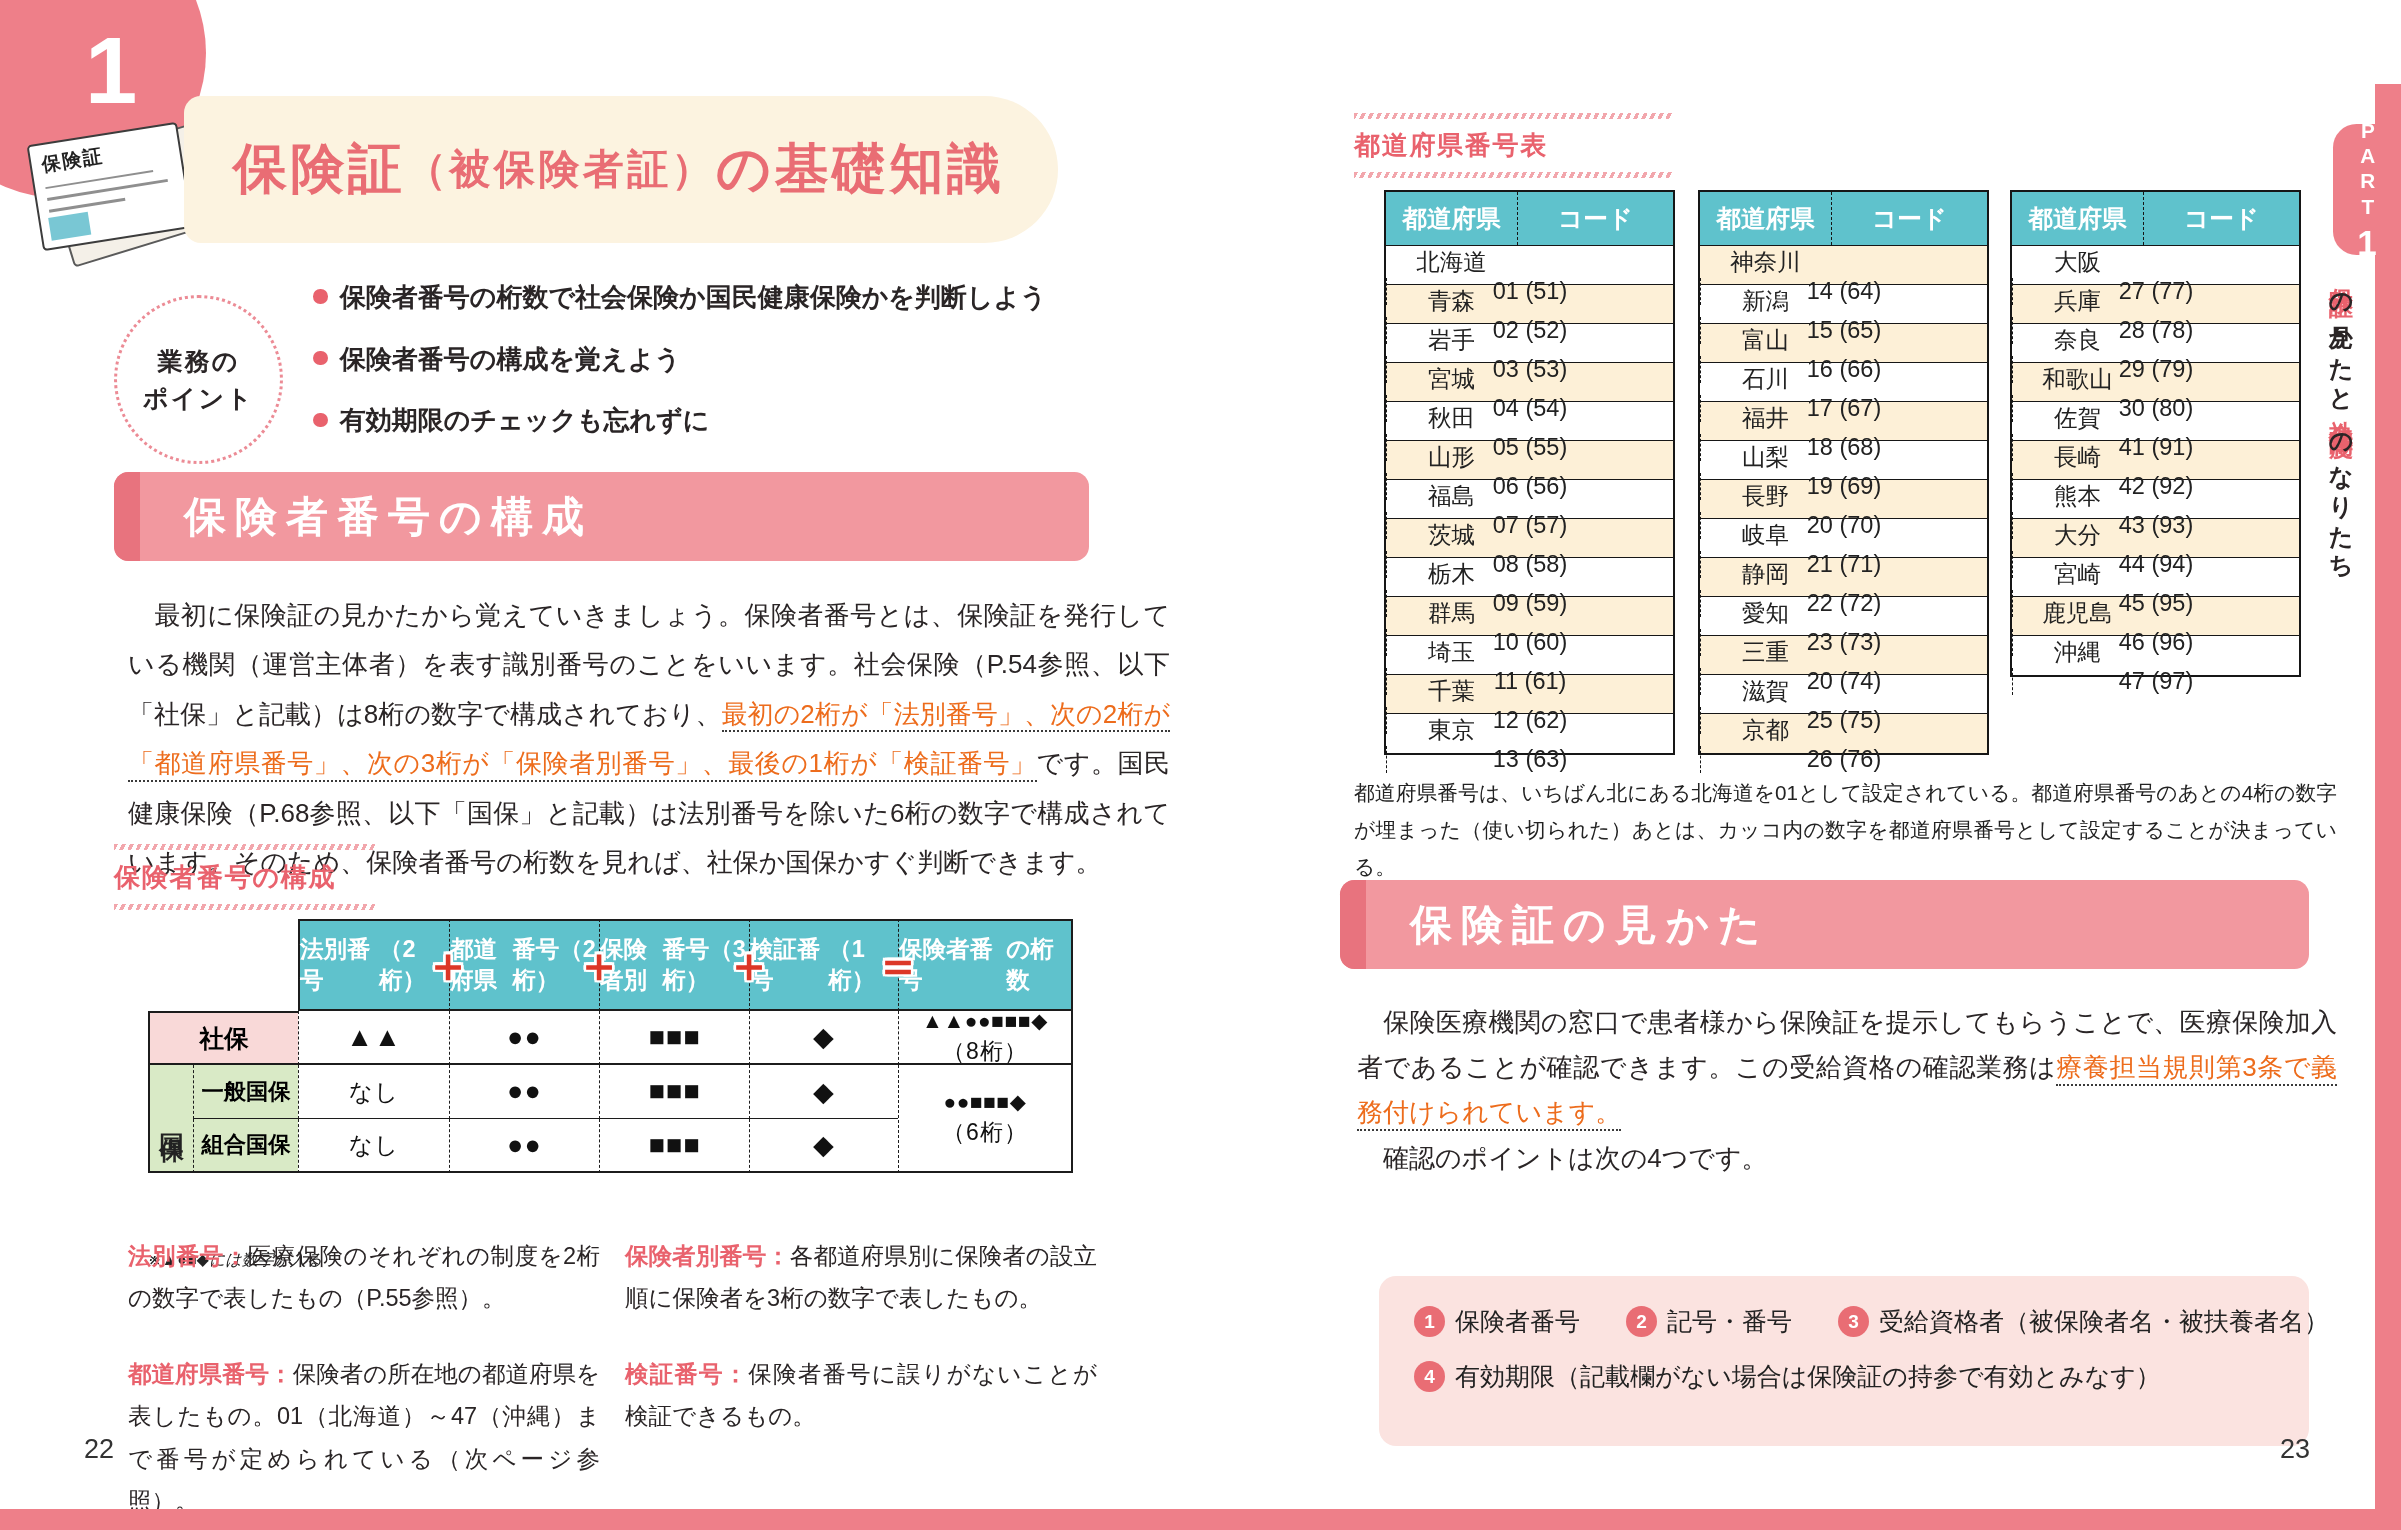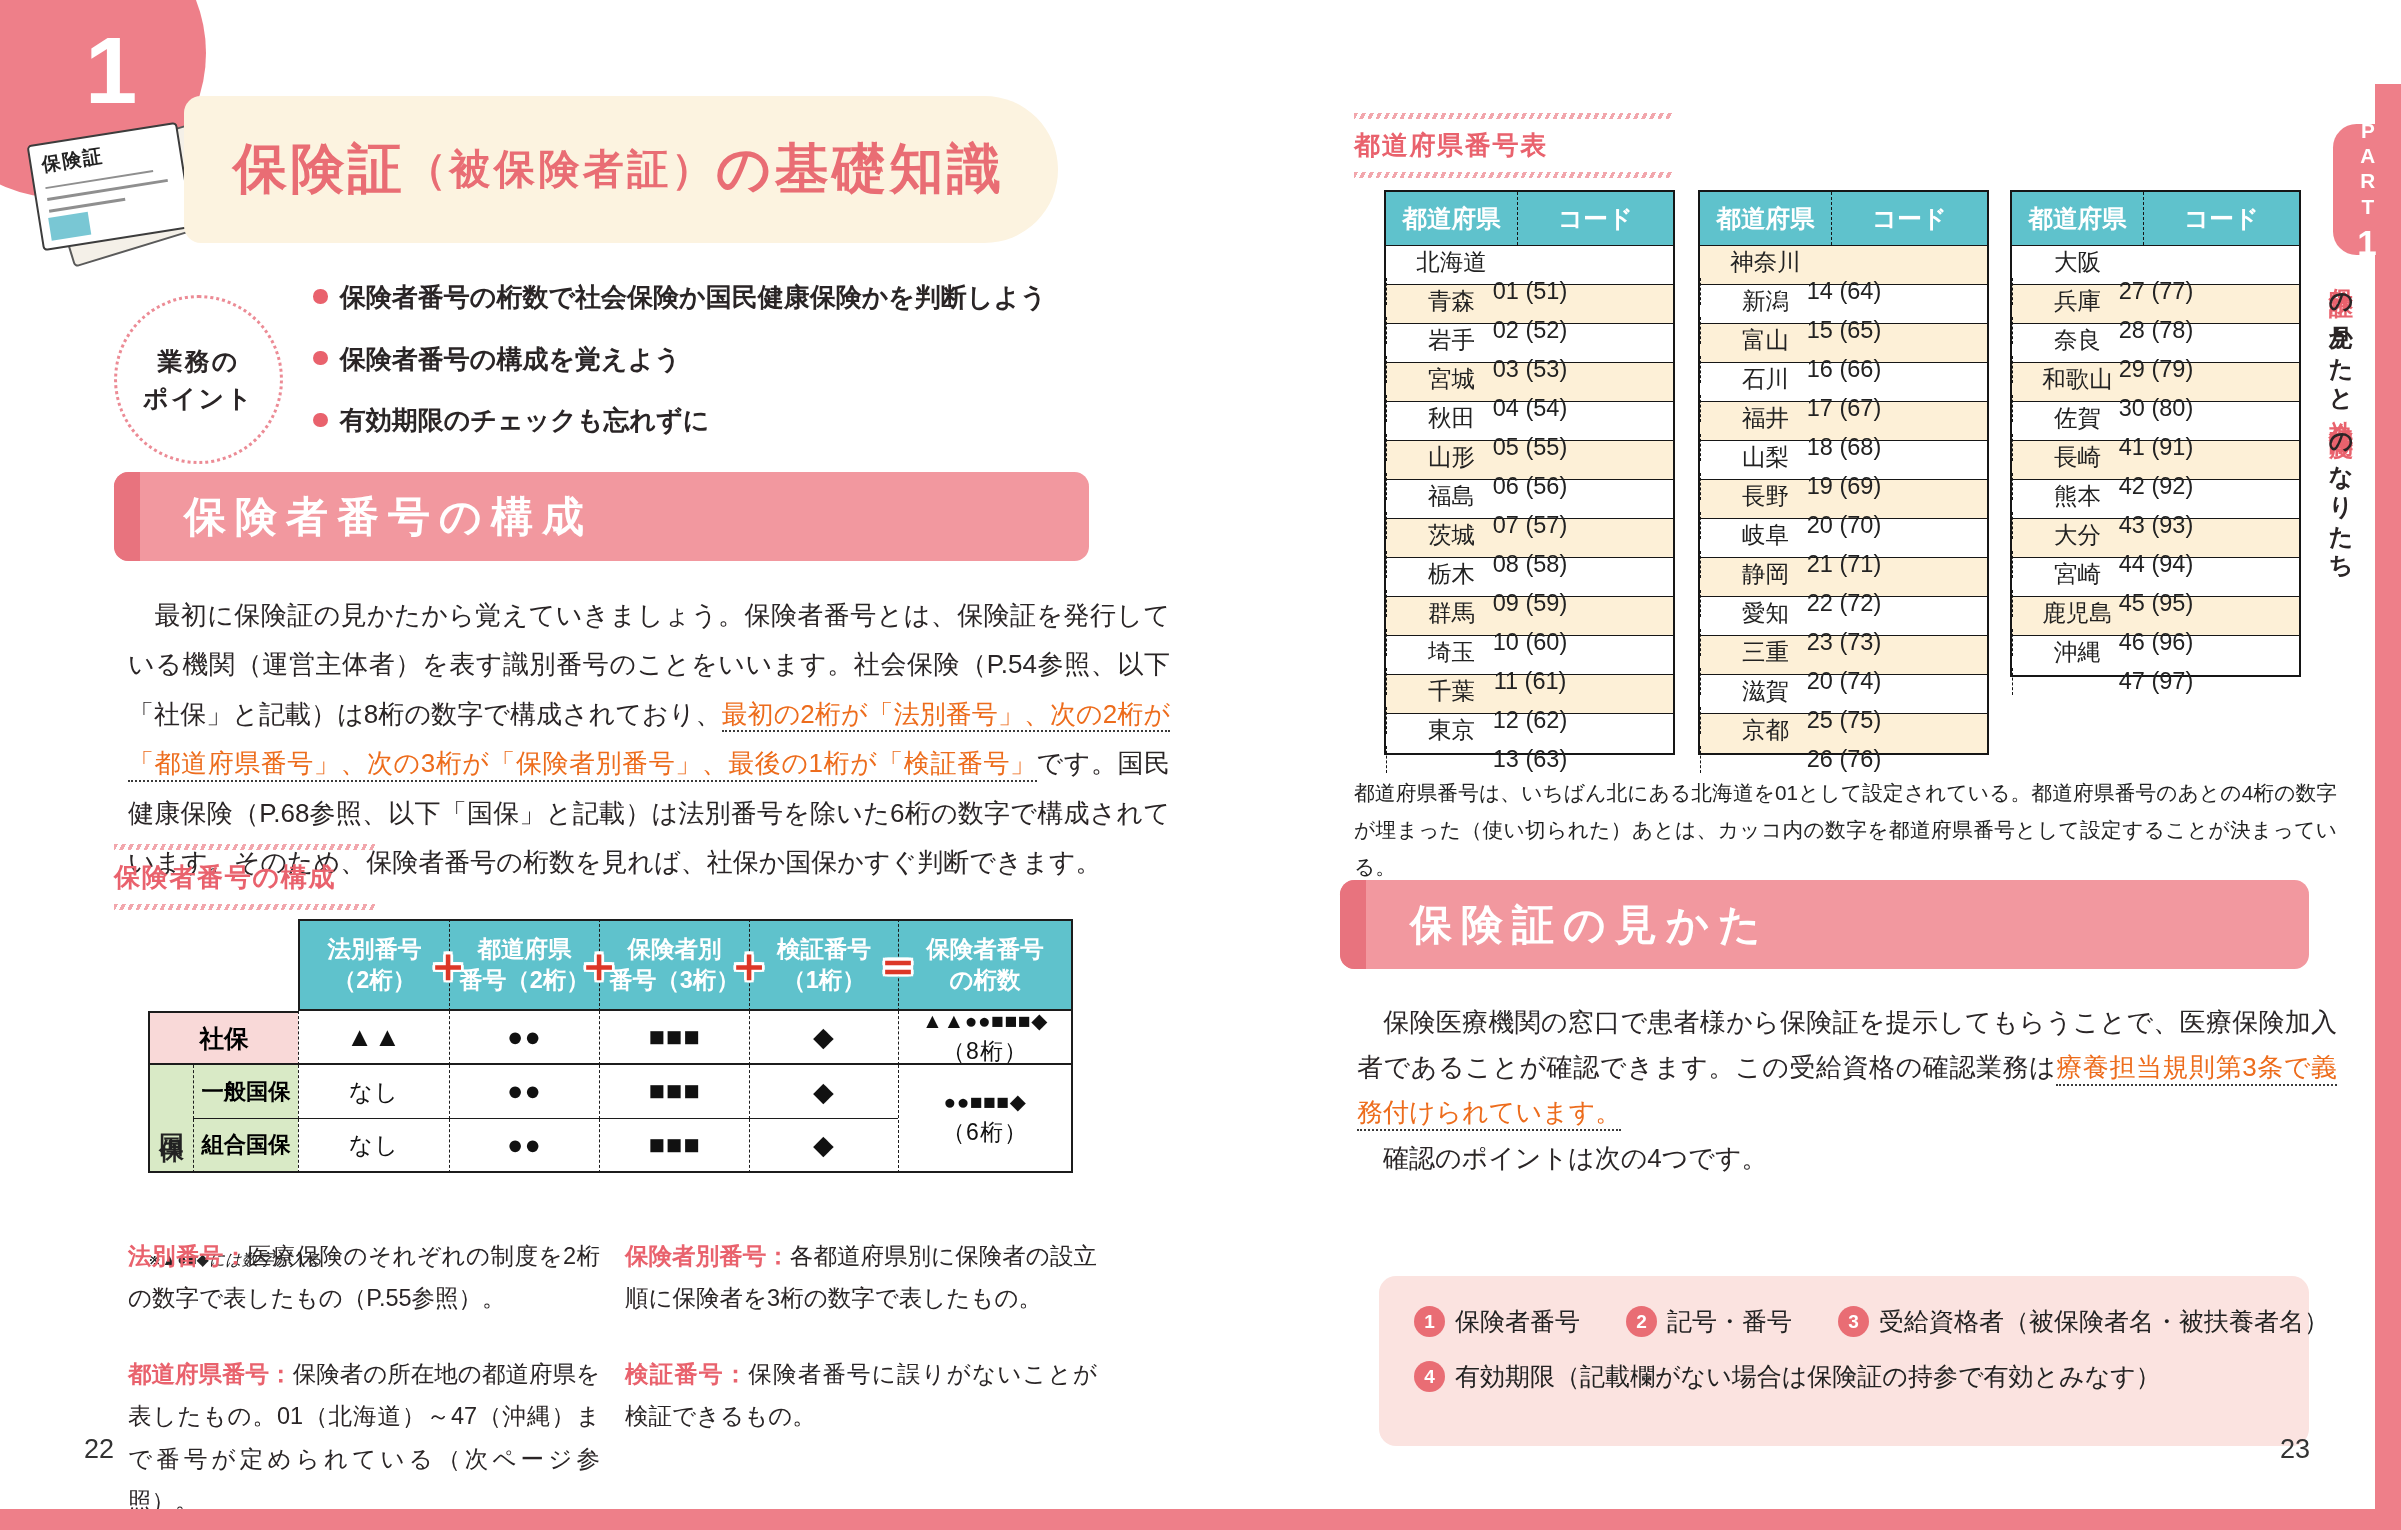--- a/index.html
+++ b/index.html
@@ -56,21 +56,21 @@
   
   .hatch{position:absolute;height:5.6px;
     background:repeating-linear-gradient(115deg,#f2a6ac 0 3.4px,#ffffff 3.4px 7.3px);}
   .mini-label{position:absolute;font-size:26px;font-weight:700;color:#e9626d;letter-spacing:1.7px;white-space:nowrap;}
 
   
   #diagram{position:absolute;left:148px;top:919px;width:925px;}
   .dgrid{display:grid;position:relative;
     grid-template-columns:45px 105px 151px 150px 150px 149px 175px;
     grid-template-rows:92px 54px 54px 54px;}
-  .hcell{background:#5fc2cc;color:#fff;font-weight:700;font-size:23.5px;display:flex;flex-direction:column;
+  .hcell{background:#5fc2cc;color:#fff;font-weight:700;font-size:23.5px;display:flex;flex-direction:row;
     justify-content:center;align-items:center;line-height:1.3;border-top:2.8px solid #1c1c1c;
     border-bottom:2.8px solid #1c1c1c;border-left:1.7px dashed #1c1c1c;grid-row:1;}
   .hcell.first{border-left:2.8px solid #1c1c1c;}
   .hcell.last{border-right:2.8px solid #1c1c1c;}
   .lbl{display:flex;align-items:center;justify-content:center;font-weight:700;color:#000000;}
   .shaho-label{grid-column:1/3;grid-row:2;background:#f9d9d8;font-size:24.6px;
     border-left:2.8px solid #1c1c1c;border-top:2.8px solid #1c1c1c;border-bottom:2.2px solid #1c1c1c;}
   .kokuho-v{grid-column:1;grid-row:3/5;background:#d9eac6;font-size:24.6px;font-weight:700;color:#222;
     display:flex;align-items:center;justify-content:center;writing-mode:vertical-rl;letter-spacing:4.5px;
     border-left:2.8px solid #1c1c1c;border-bottom:2.8px solid #1c1c1c;}

